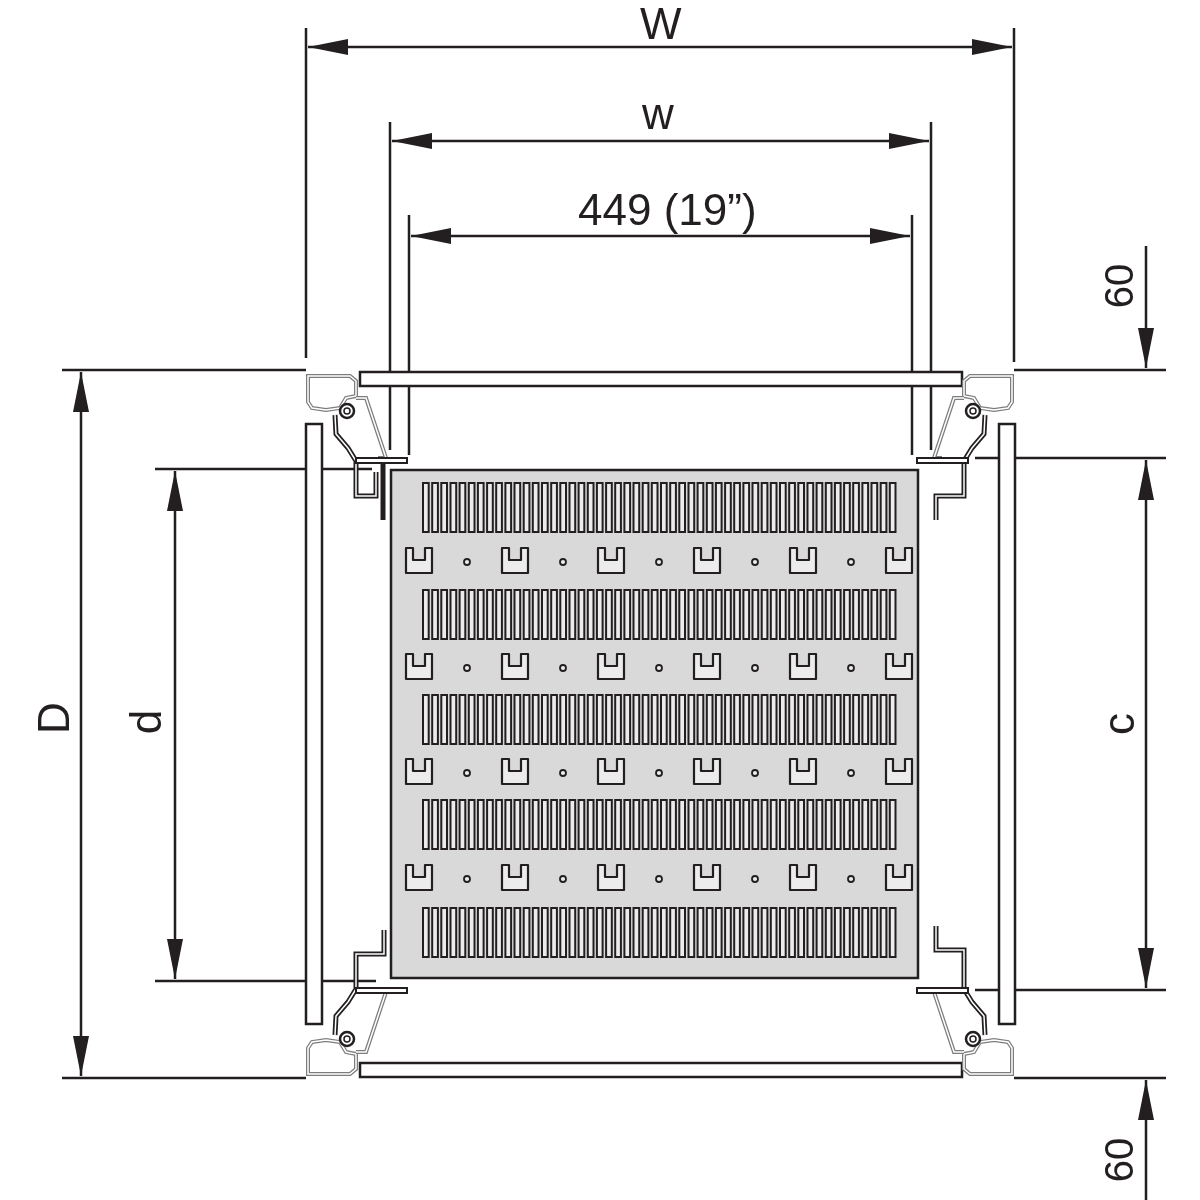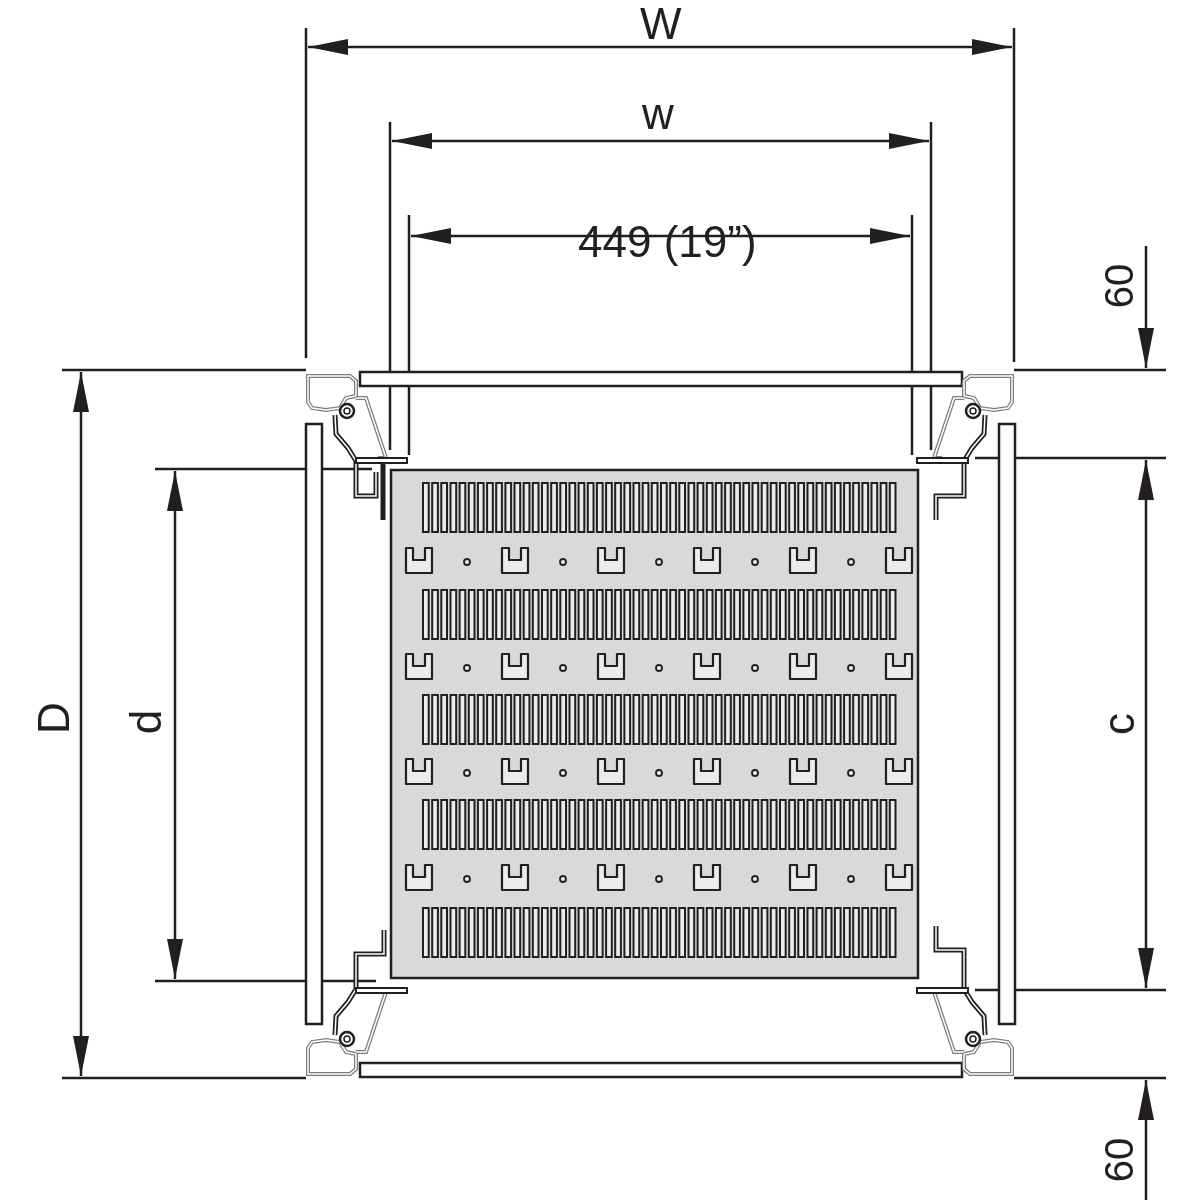--- a/index.html
+++ b/index.html
@@ -447,19 +447,19 @@
         <circle cx="755" cy="879" r="3" fill="#ececec" stroke="#231f20" stroke-width="1.8"></circle>
         <path d="M790,865 h7 v12 h12 v-12 h7 v25 h-26 Z" fill="#ececec" stroke="#231f20" stroke-width="2.2" stroke-linejoin="round"></path>
         <circle cx="851" cy="879" r="3" fill="#ececec" stroke="#231f20" stroke-width="1.8"></circle>
         <path d="M886,865 h7 v12 h12 v-12 h7 v25 h-26 Z" fill="#ececec" stroke="#231f20" stroke-width="2.2" stroke-linejoin="round"></path>
       </g>
     </g>
 </svg>
 
 <div class="lbl big" style="left:640px; top:2px;">W</div>
 <div class="lbl big" style="left:642px; top:92px;">w</div>
-<div class="lbl big" style="left:578px; top:188px;margin-top:32px;">449 (19”)</div>
+<div class="lbl big" style="left:578px; top:188px;">449 (19”)</div>
 
 <div class="lbl big rot" style="left:38px; top:696px;">D</div>
 <div class="lbl big rot" style="left:134px; top:700px;">d</div>
 <div class="lbl big rot" style="left:1108px; top:702px;">c</div>
 <div class="lbl mid rot" style="left:1097px; top:266px;">60</div>
 <div class="lbl mid rot" style="left:1097px; top:1140px;">60</div>
 
 </body></html>

